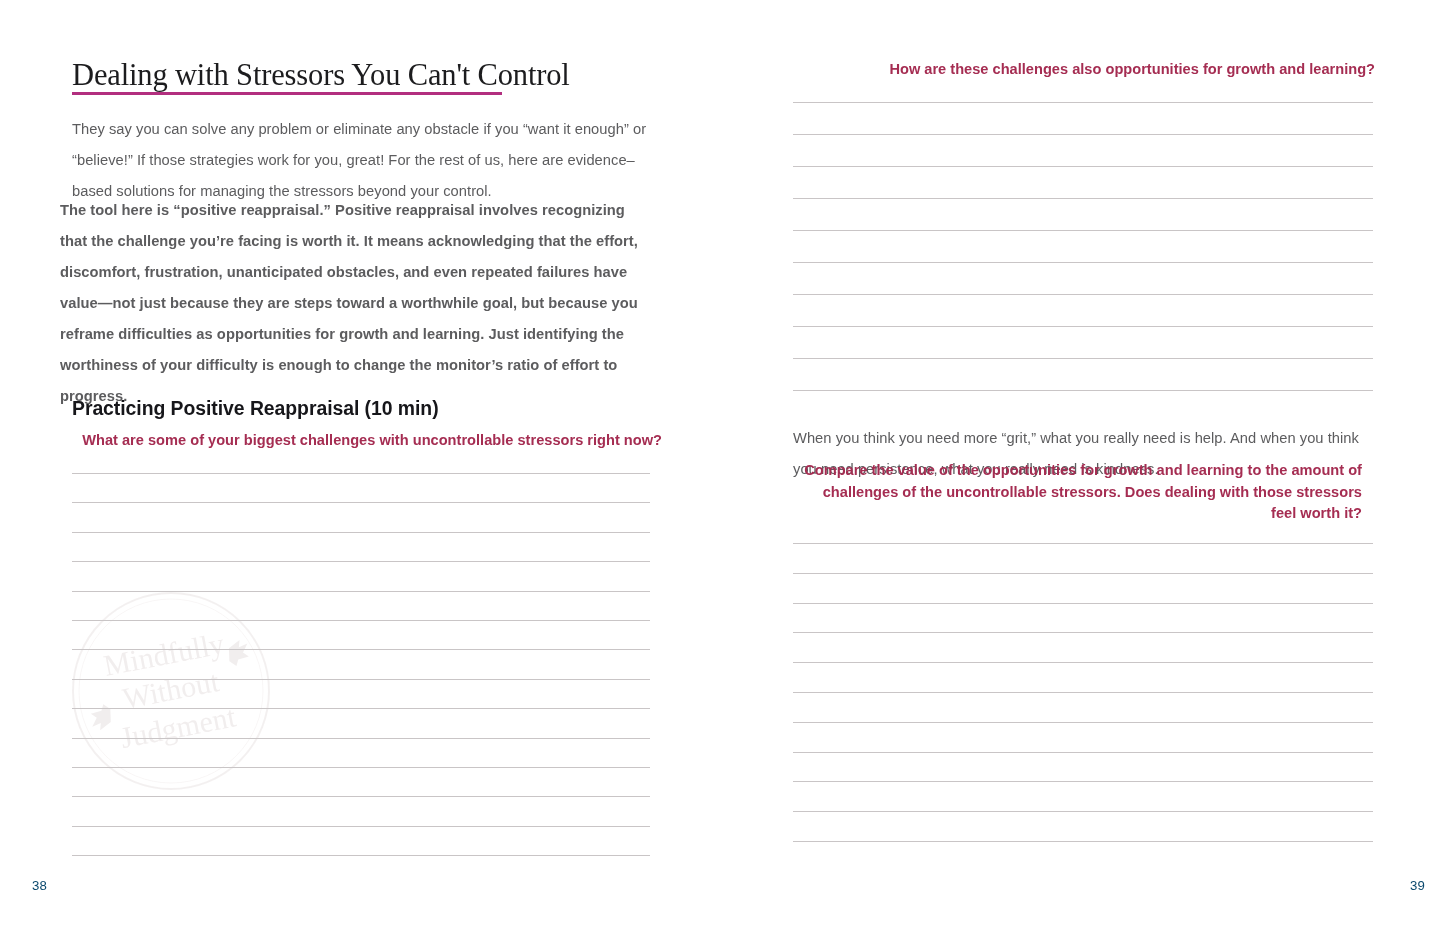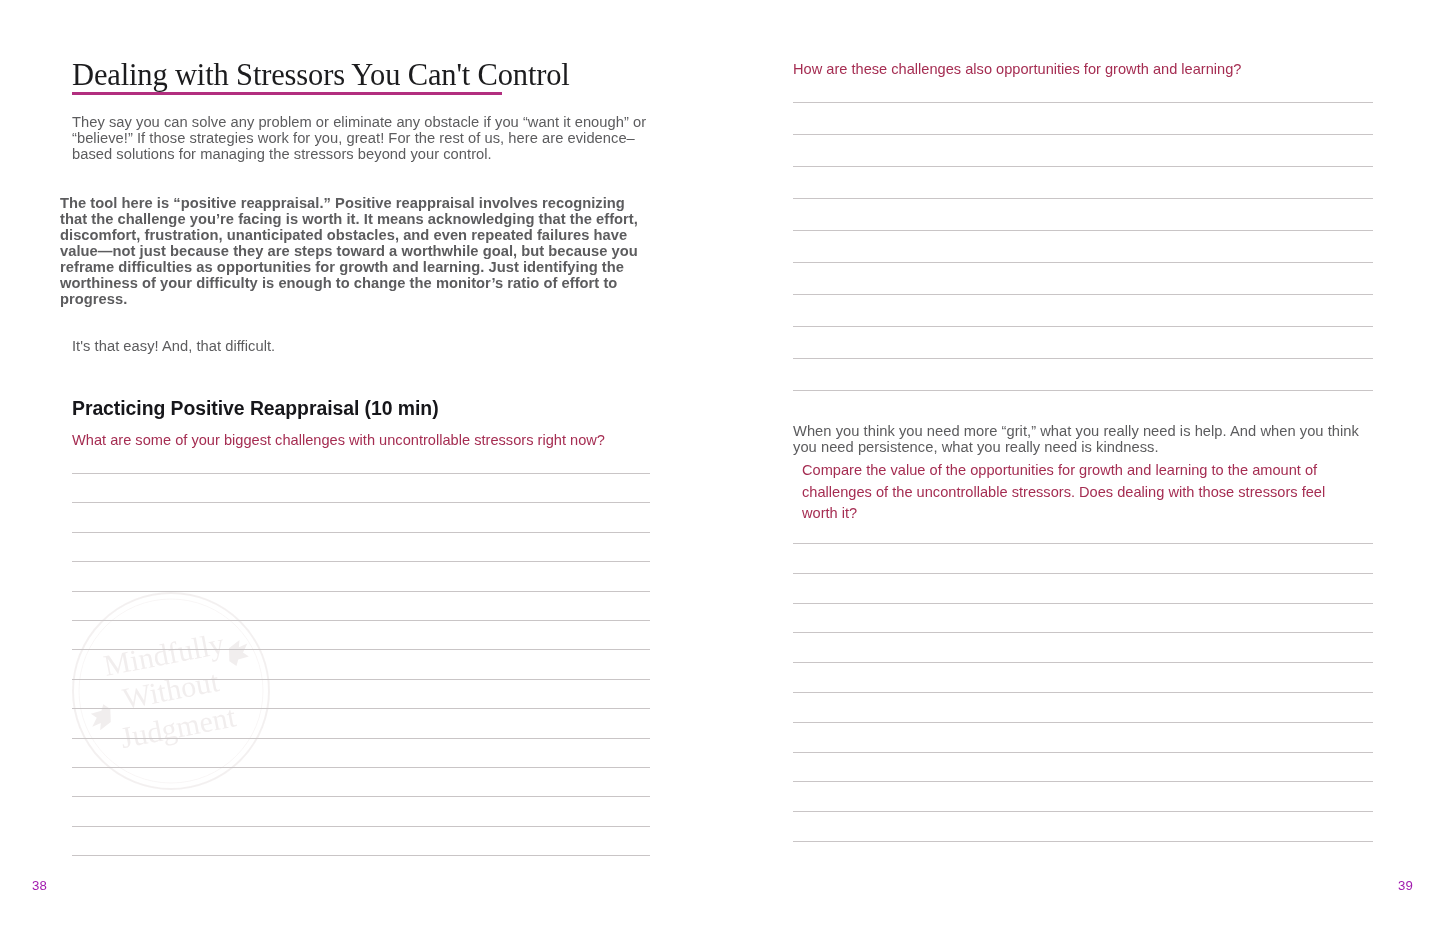--- a/index.html
+++ b/index.html
@@ -48,21 +48,21 @@
     top: 92px;
     width: 430px;
     height: 3.2px;
     background: #b22f7f;
   }
 
   
   .body-par {
     font-family: "Liberation Sans", sans-serif;
     font-size: 14.7px;
-    line-height: 16px;
+    line-height: 31px;
     color: #5c5c5e;
     letter-spacing: 0.04px;
   }
   .p1 { position: absolute; left: 72px; top: 114px;  width: 582px; }
   .p2 { position: absolute; left: 60px; top: 195px;  width: 585px; font-weight: bold; }
   .p3 { position: absolute; left: 72px; top: 338px;  width: 582px; }
 
   
   .section-heading {
     position: absolute;
@@ -72,24 +72,25 @@
     font-size: 19.4px;
     font-weight: 700;
     color: #16161a;
     letter-spacing: -0.05px;
     white-space: nowrap;
   }
 
   
   .prompt {
     font-size: 14.6px;
-    font-weight: 400;
+    font-weight: 700;
     line-height: 21.5px;
     color: #a52d52;
     letter-spacing: 0.01px;
+    text-align: right;
   }
   .prompt-left-1  { position: absolute; left: 72px; top: 430px; width: 590px; }
   .prompt-right-1 { position: absolute; left: 70px; top: 59px;  width: 582px; }
   .prompt-right-2 { position: absolute; left: 79px; top: 460px; width: 560px; }
 
   
   .note-right {
     position: absolute;
     left: 70px;
     top: 399px;
@@ -123,41 +124,40 @@
     z-index: 0;
     opacity: 0.40;
   }
   .watermark svg { display: block; width: 206px; height: 206px; }
 
   
   .folio {
     position: absolute;
     bottom: 36px;
     font-size: 13.2px;
-    color: #a21caf;
+    color: #0c4a6e;
     letter-spacing: 0.2px;
   }
   .folio-left  { left: 32px; }
-  .folio-right { right: 32px; text-align: right; }
+  .folio-right { right: 20px; text-align: right; }
 </style>
 </head>
 <body>
 
 <div id="spread">
 
   <div class="page page-left">
 
     <div class="chapter-title">Dealing with Stressors You Can't Control</div>
     <div class="title-rule"></div>
 
     <div class="body-par p1">They say you can solve any problem or eliminate any obstacle if you “want it enough” or “believe!” If those strategies work for you, great! For the rest of us, here are evidence–based solutions for managing the stressors beyond your control.</div>
 
     <div class="body-par p2">The tool here is “positive reappraisal.” Positive reappraisal involves recognizing that the challenge you’re facing is worth it. It means acknowledging that the effort, discomfort, frustration, unanticipated obstacles, and even repeated failures have value—not just because they are steps toward a worthwhile goal, but because you reframe difficulties as opportunities for growth and learning. Just identifying the worthiness of your difficulty is enough to change the monitor’s ratio of effort to progress.</div>
 
-    <div class="body-par p3">It's that easy! And, that difficult.</div>
 
     <div class="section-heading">Practicing Positive Reappraisal (10 min)</div>
 
     <div class="prompt prompt-left-1">What are some of your biggest challenges with uncontrollable stressors right now?</div>
 
     <div class="watermark">
       <svg viewBox="0 0 206 206" xmlns="http://www.w3.org/2000/svg">
         <circle cx="103" cy="103" r="98" fill="none" stroke="#e3dcdc" stroke-width="2"></circle>
         <circle cx="103" cy="103" r="92" fill="none" stroke="#efe9e9" stroke-width="1"></circle>
         <g transform="rotate(-11 103 103)" font-family="Liberation Serif, serif" fill="#ded5d5" text-anchor="middle">

